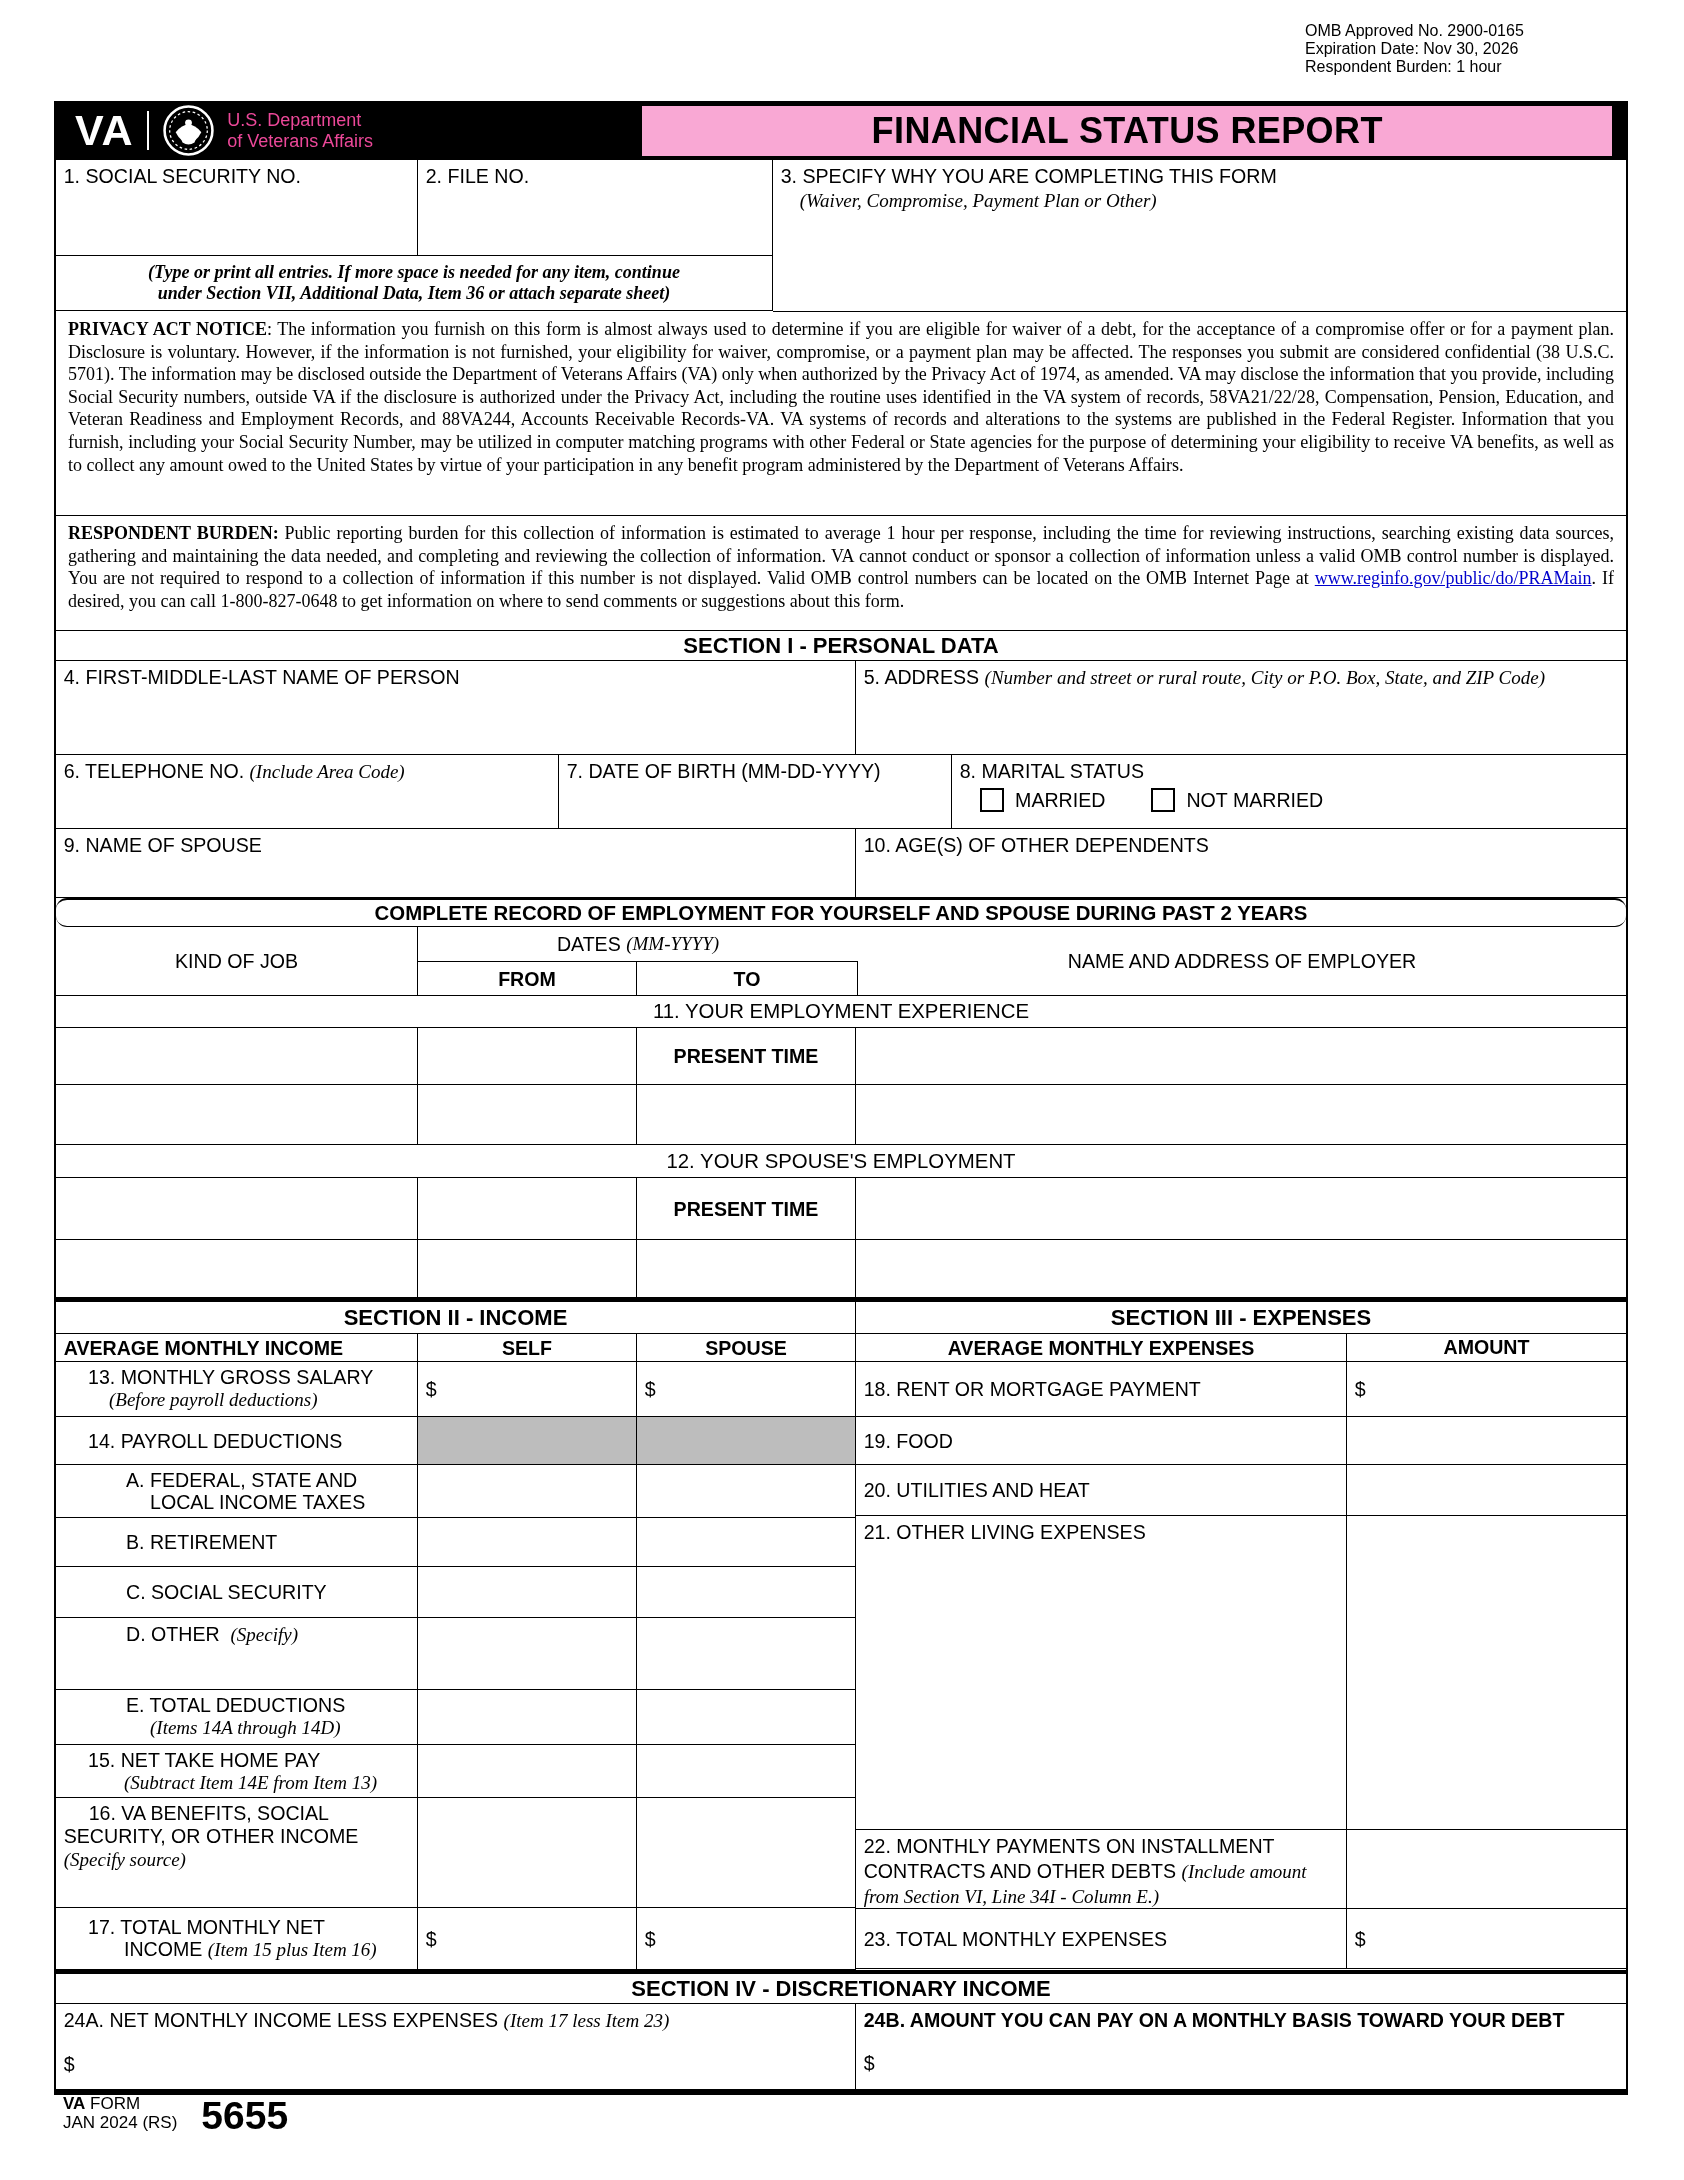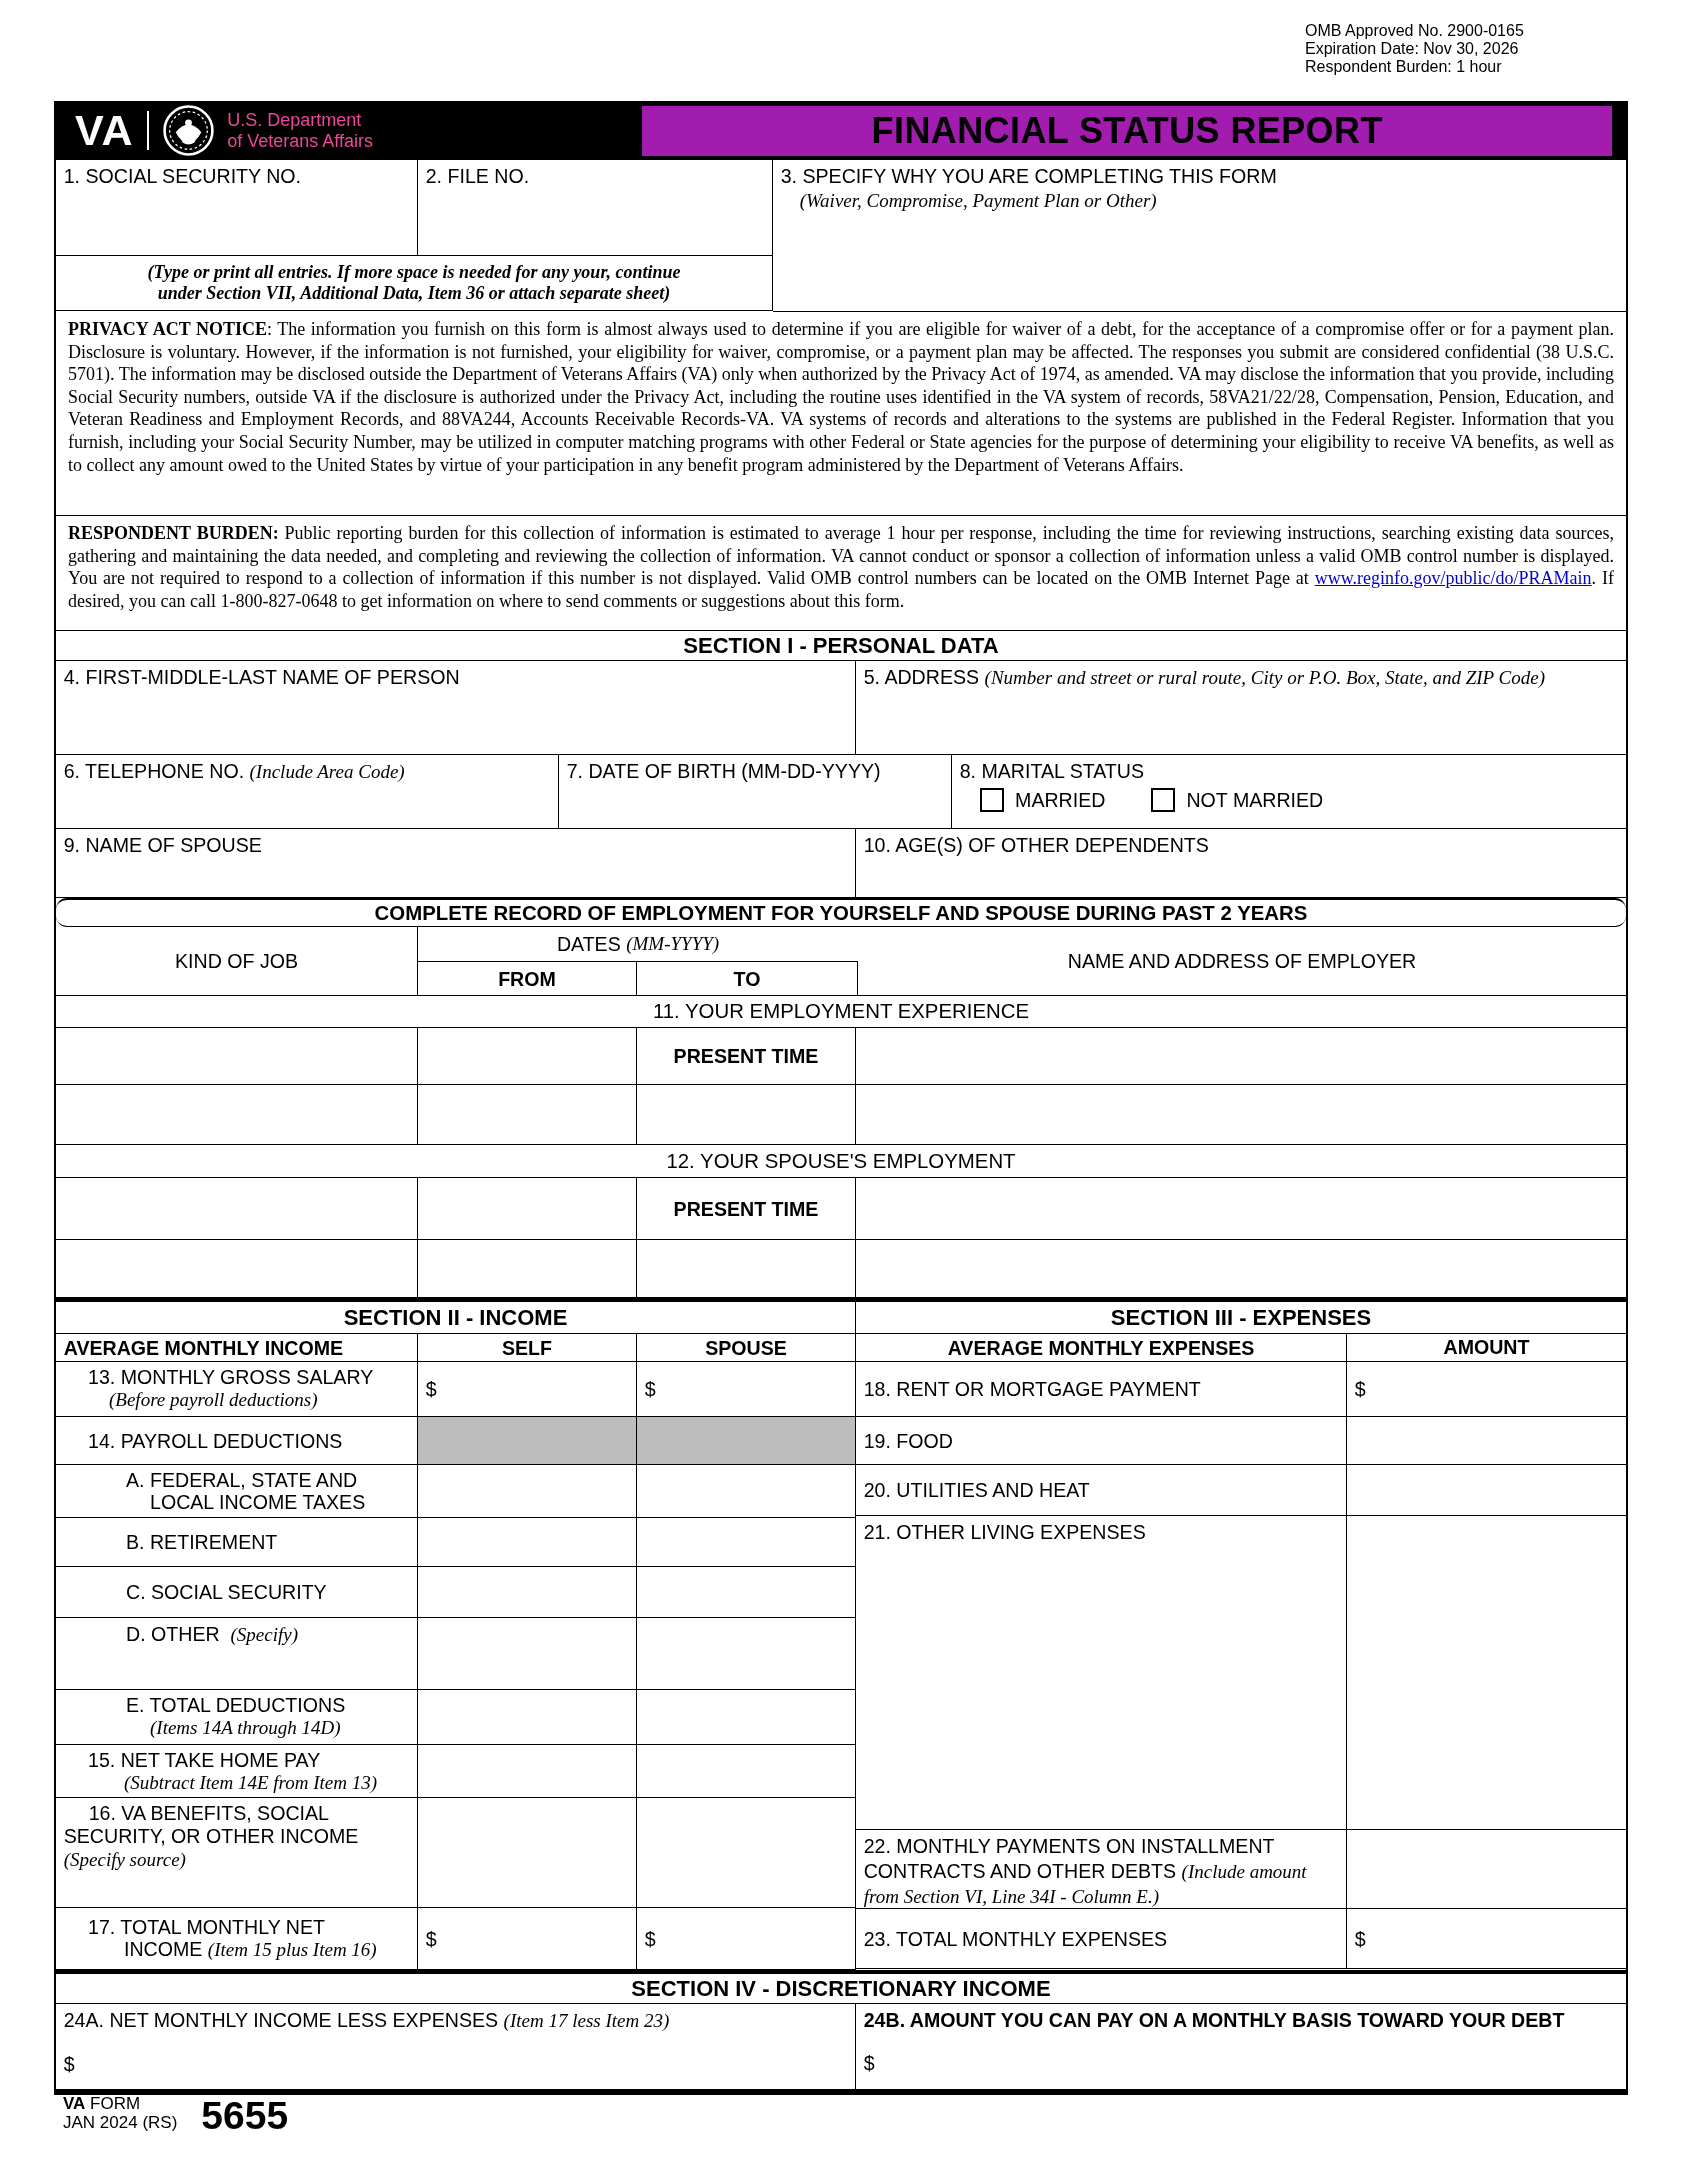--- a/index.html
+++ b/index.html
@@ -18,21 +18,21 @@
     position:absolute; left:54px; top:101px; width:1574px;
     border-left:2.6px solid #000; border-right:2.6px solid #000; border-bottom:6px solid #000;
   }
 
   
   .hdrbar { height:59px; background:#000; position:relative; display:flex; align-items:center; }
   .valogo { color:#fff; font-size:43px; font-weight:bold; margin-left:19px; letter-spacing:0.9px; }
   .vbar { width:1.7px; height:39px; background:#fff; margin:0 13.6px; }
   .dept { color:#ec4899; font-size:18px; line-height:20.4px; margin-left:12px; }
   .titlebox {
-    position:absolute; left:586px; top:5.1px; right:13.6px; bottom:4.3px; background:#a21caf;
+    position:absolute; left:586px; top:5.1px; right:13.6px; bottom:4.3px; background:#f9a8d4;
     display:flex; align-items:center; justify-content:center;
   }
   .title { font-size:36px; font-weight:bold; letter-spacing:0.4px; }
 
   
   .row { display:flex; }
   .col { display:flex; flex-direction:column; }
   .cell {
     border-right:1.7px solid #000; border-bottom:1.7px solid #000;
     padding:4.3px 7.7px; font-size:19.6px; line-height:24px; overflow:hidden; position:relative;
@@ -117,21 +117,21 @@
     <div class="col" style="width:717px;">
       <div class="row" style="height:96px;">
         <div class="cell" style="width:362px;">
           <span>1. SOCIAL SECURITY NO.</span>
         </div>
         <div class="cell" style="flex:1;">
           <span>2. FILE NO.</span>
         </div>
       </div>
       <div class="cell note" style="height:55px;">
-        <span>(Type or print all entries.  If more space is needed for any your, continue</span>
+        <span>(Type or print all entries.  If more space is needed for any item, continue</span>
         <span>under Section VII, Additional Data, Item 36 or attach separate sheet)</span>
       </div>
     </div>
     <div class="cell nr" style="flex:1;">
       <span>3. SPECIFY WHY YOU ARE COMPLETING THIS FORM</span><br>
       <span class="hint" style="margin-left:19px;">(Waiver, Compromise, Payment Plan or Other)</span>
     </div>
   </div>
 
   <div class="para" style="height:204px;">

